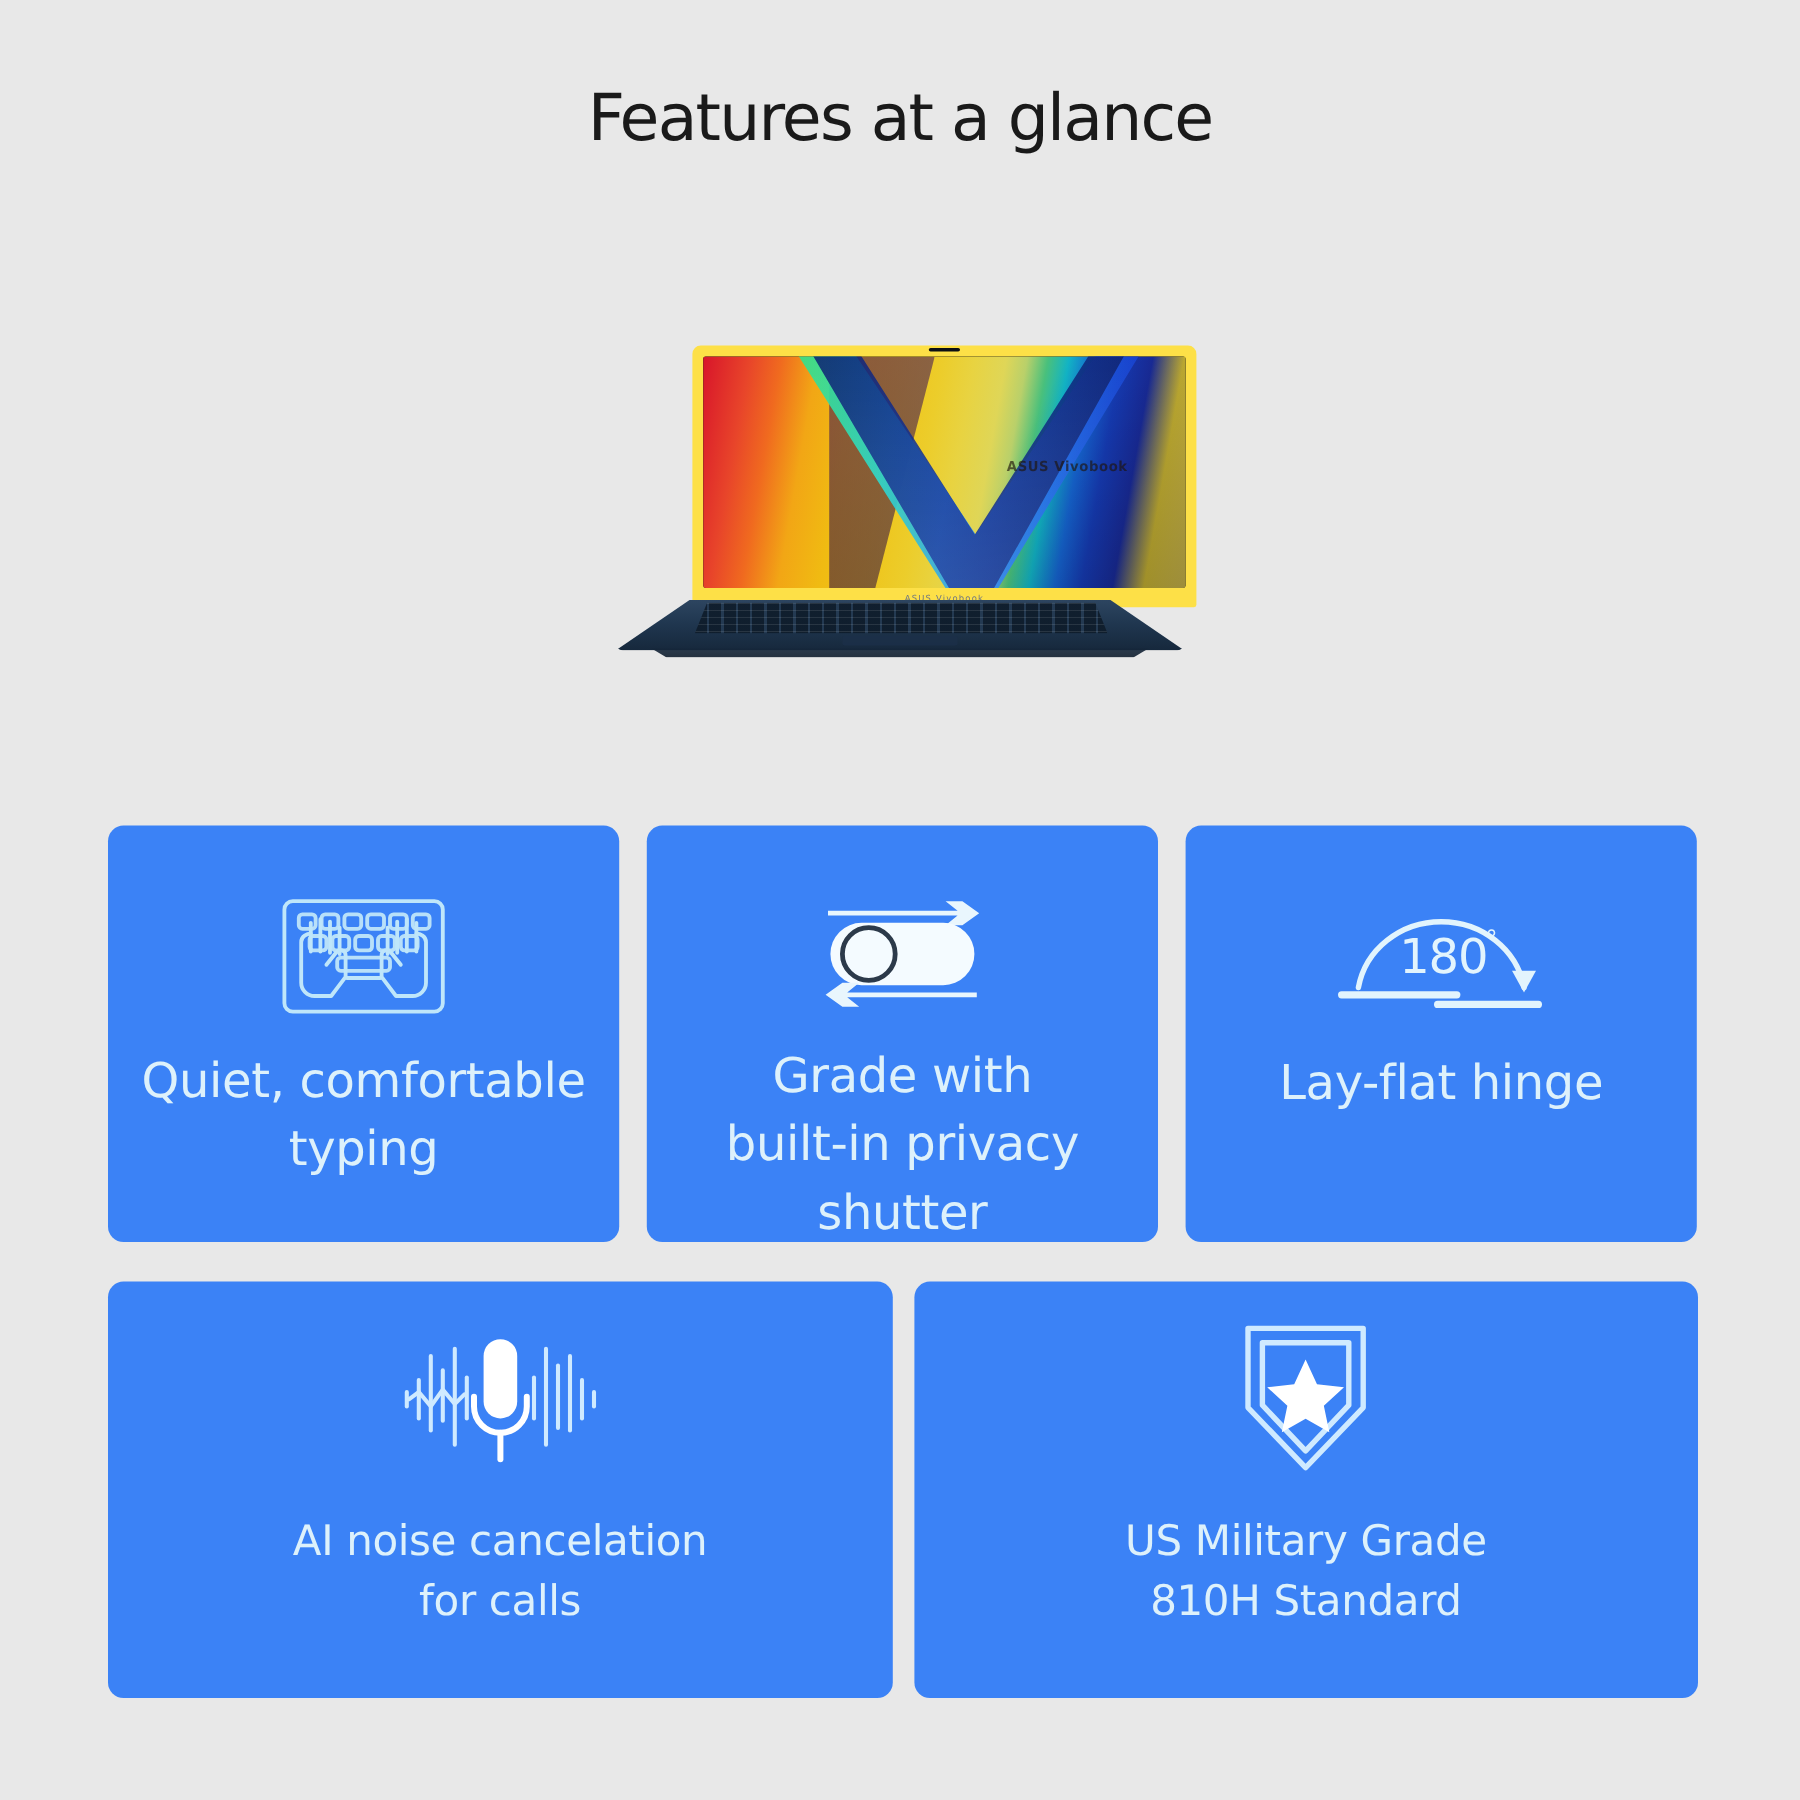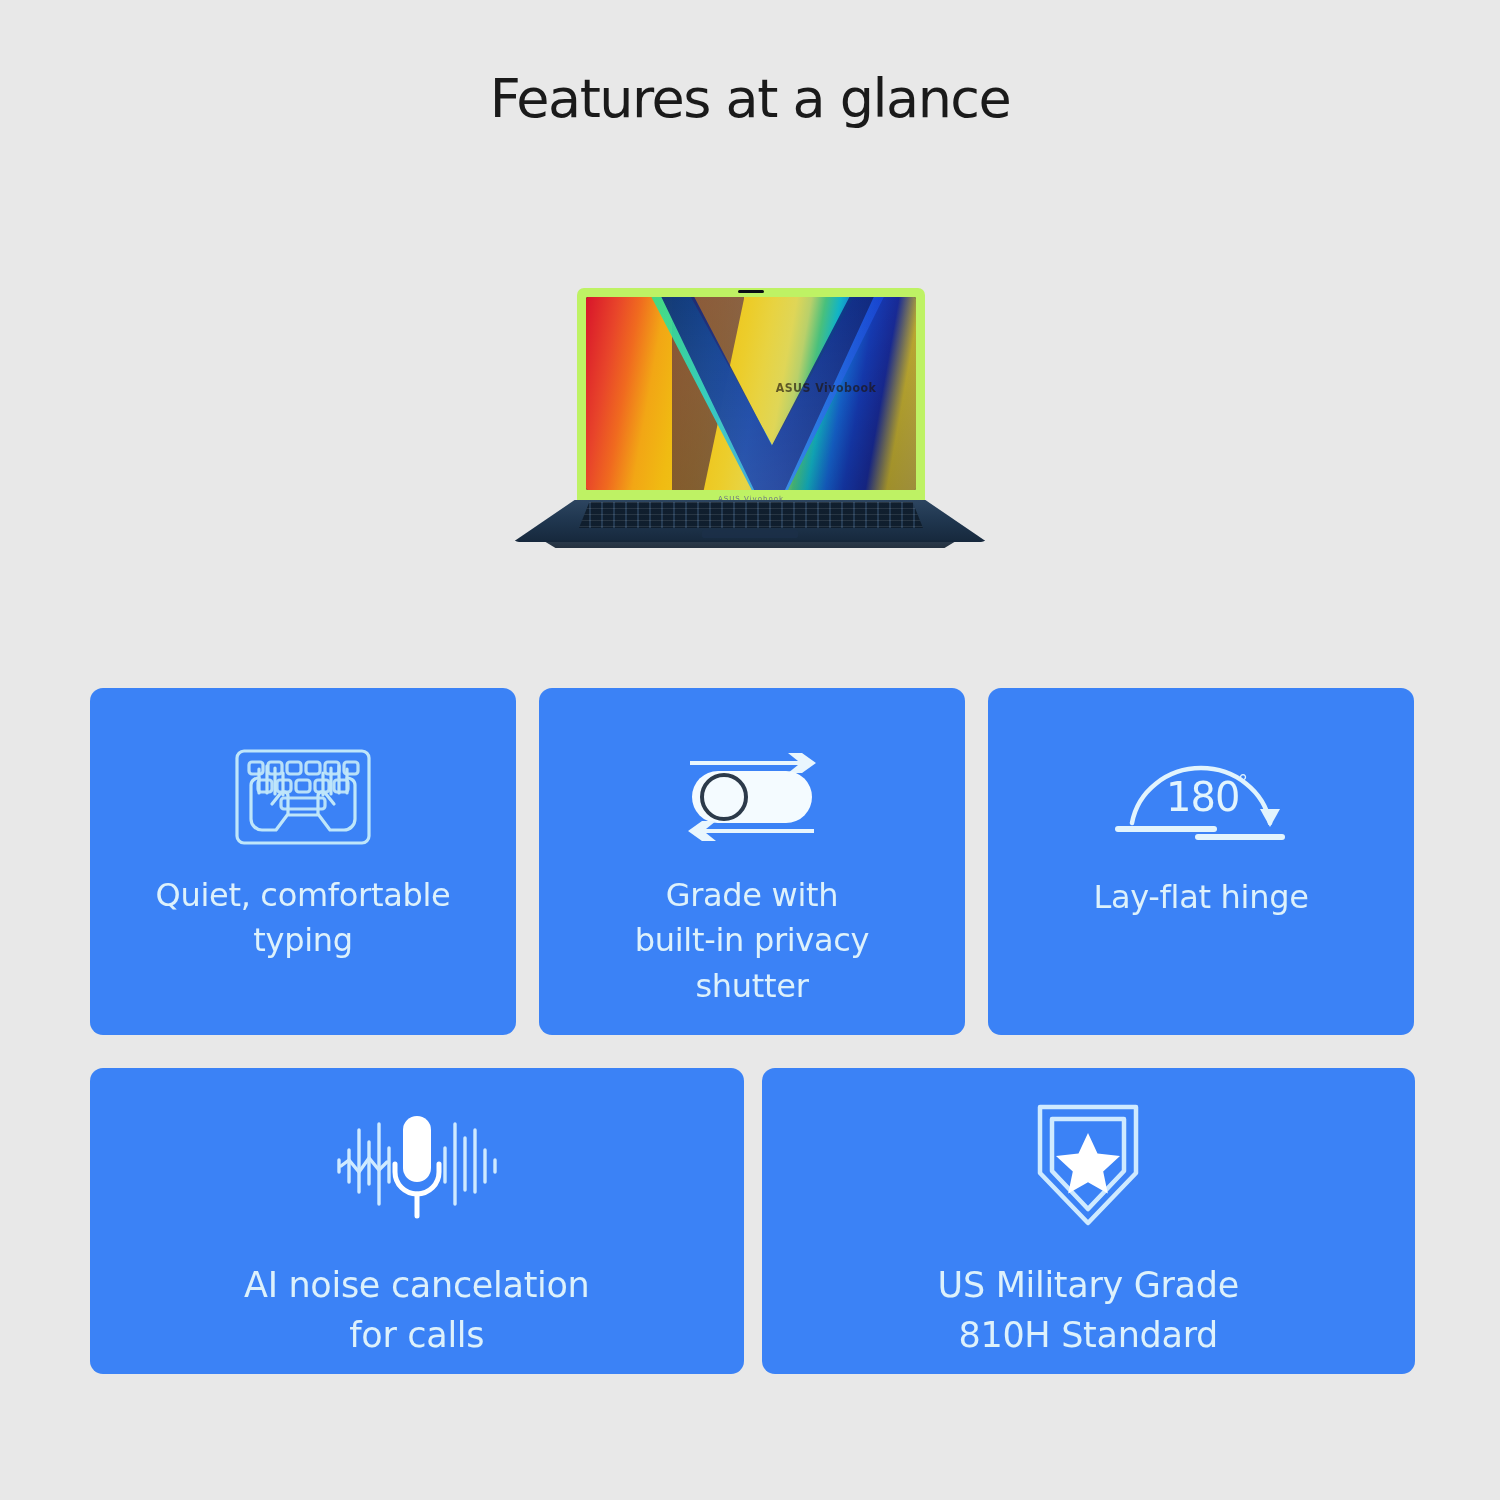--- a/index.html
+++ b/index.html
@@ -42,23 +42,23 @@
     position: absolute;
     left: 0;
     top: 0;
     width: 490px;
     height: 300px;
   }
   .lid {
     position: absolute;
     left: 72px;
     top: 10px;
-    width: 348px;
+    width: 420px;
     height: 218px;
-    background: #bef264;
+    background: #fde047;
     border-radius: 7px 7px 2px 2px;
     padding: 9px 9px 16px 9px;
     box-sizing: border-box;
   }
   .screen {
     width: 100%;
     height: 100%;
     border-radius: 2px;
     overflow: hidden;
     position: relative;
@@ -211,32 +211,32 @@
   .row2 { gap: 18px; margin-top: 33px; }
   .card {
     background: #3b82f6;
     border-radius: 13px;
     display: flex;
     flex-direction: column;
     align-items: center;
     box-sizing: border-box;
   }
   .row1 .card { width: 426px; height: 347px; padding-top: 55px; }
-  .row2 .card { height: 306px; padding-top: 45px; }
+  .row2 .card { height: 347px; padding-top: 45px; }
   .row2 .card.wide { width: 655px; }
   .card-icon {
     height: 108px;
     display: flex;
     align-items: center;
     justify-content: center;
   }
   .card-label {
     margin-top: 22px;
     color: #ddf1fb;
-    font-size: 32px;
+    font-size: 40px;
     line-height: 1.42;
     text-align: center;
     font-family: "DejaVu Sans", sans-serif;
     font-weight: 400;
     letter-spacing: -0.3px;
     padding: 0 18px;
     white-space: pre-line;
   }
   .row2 .card-label { font-size: 35px; margin-top: 40px; }
   .row1 .card:nth-child(3) .card-label { margin-top: 24px; }

